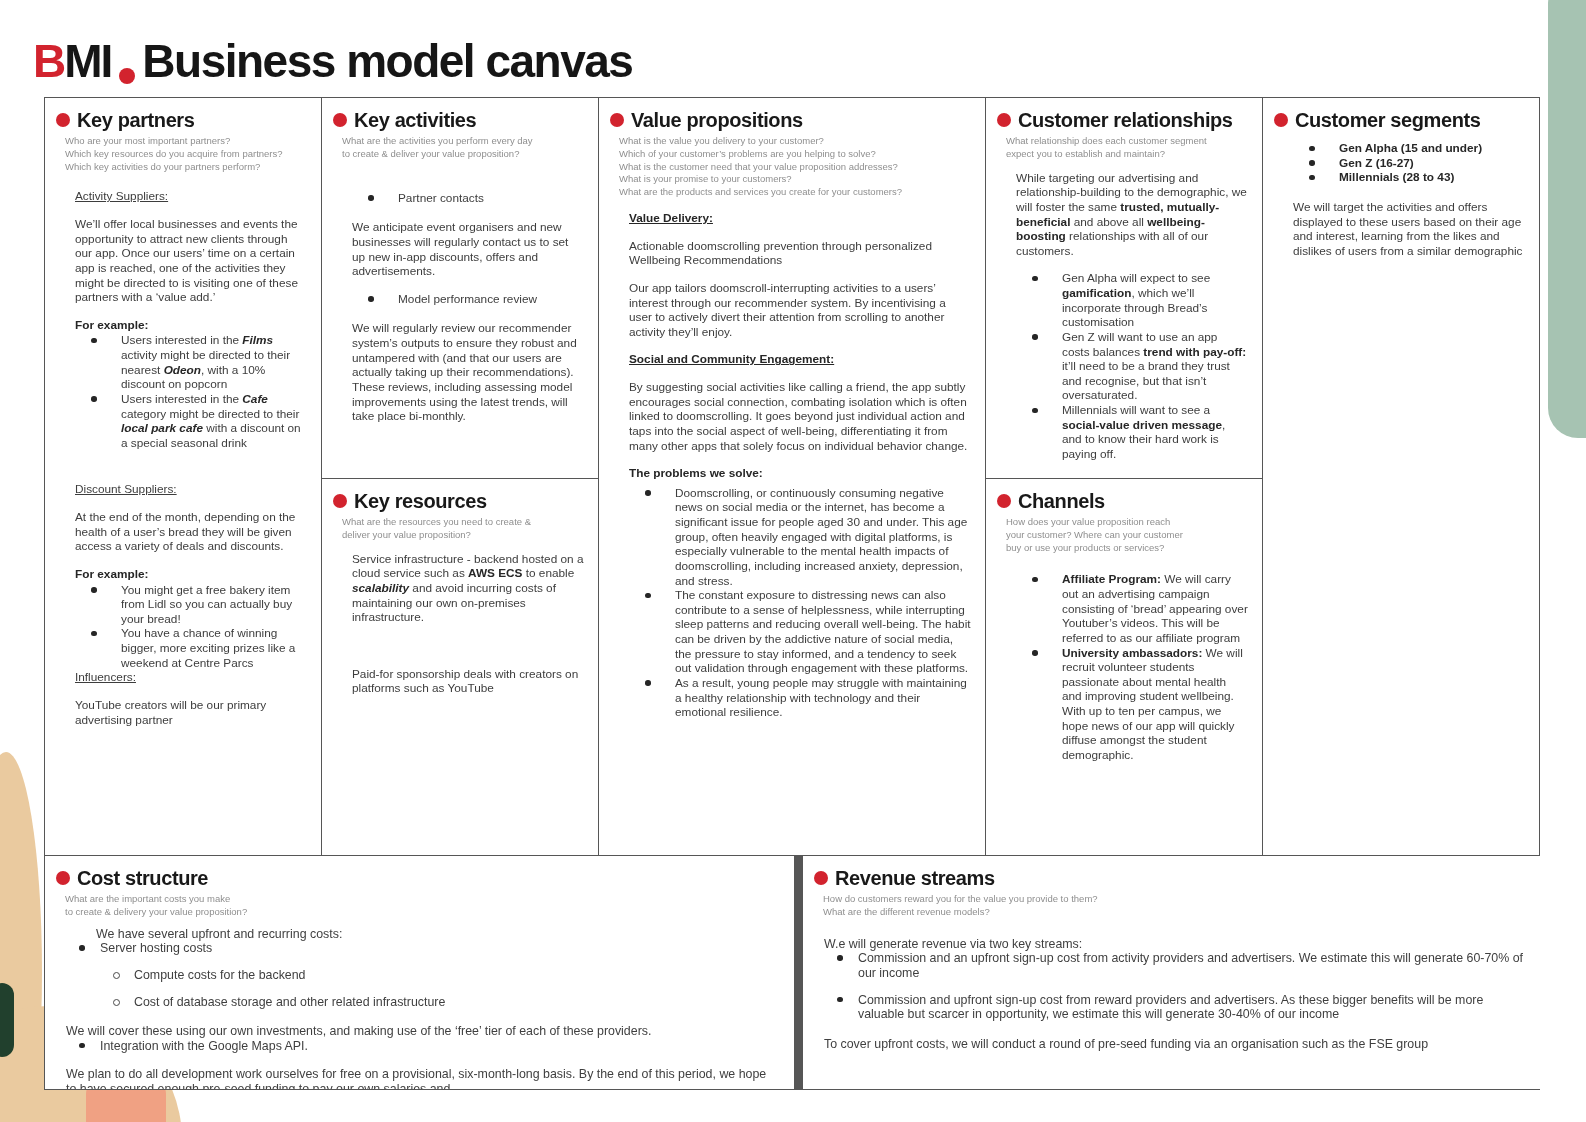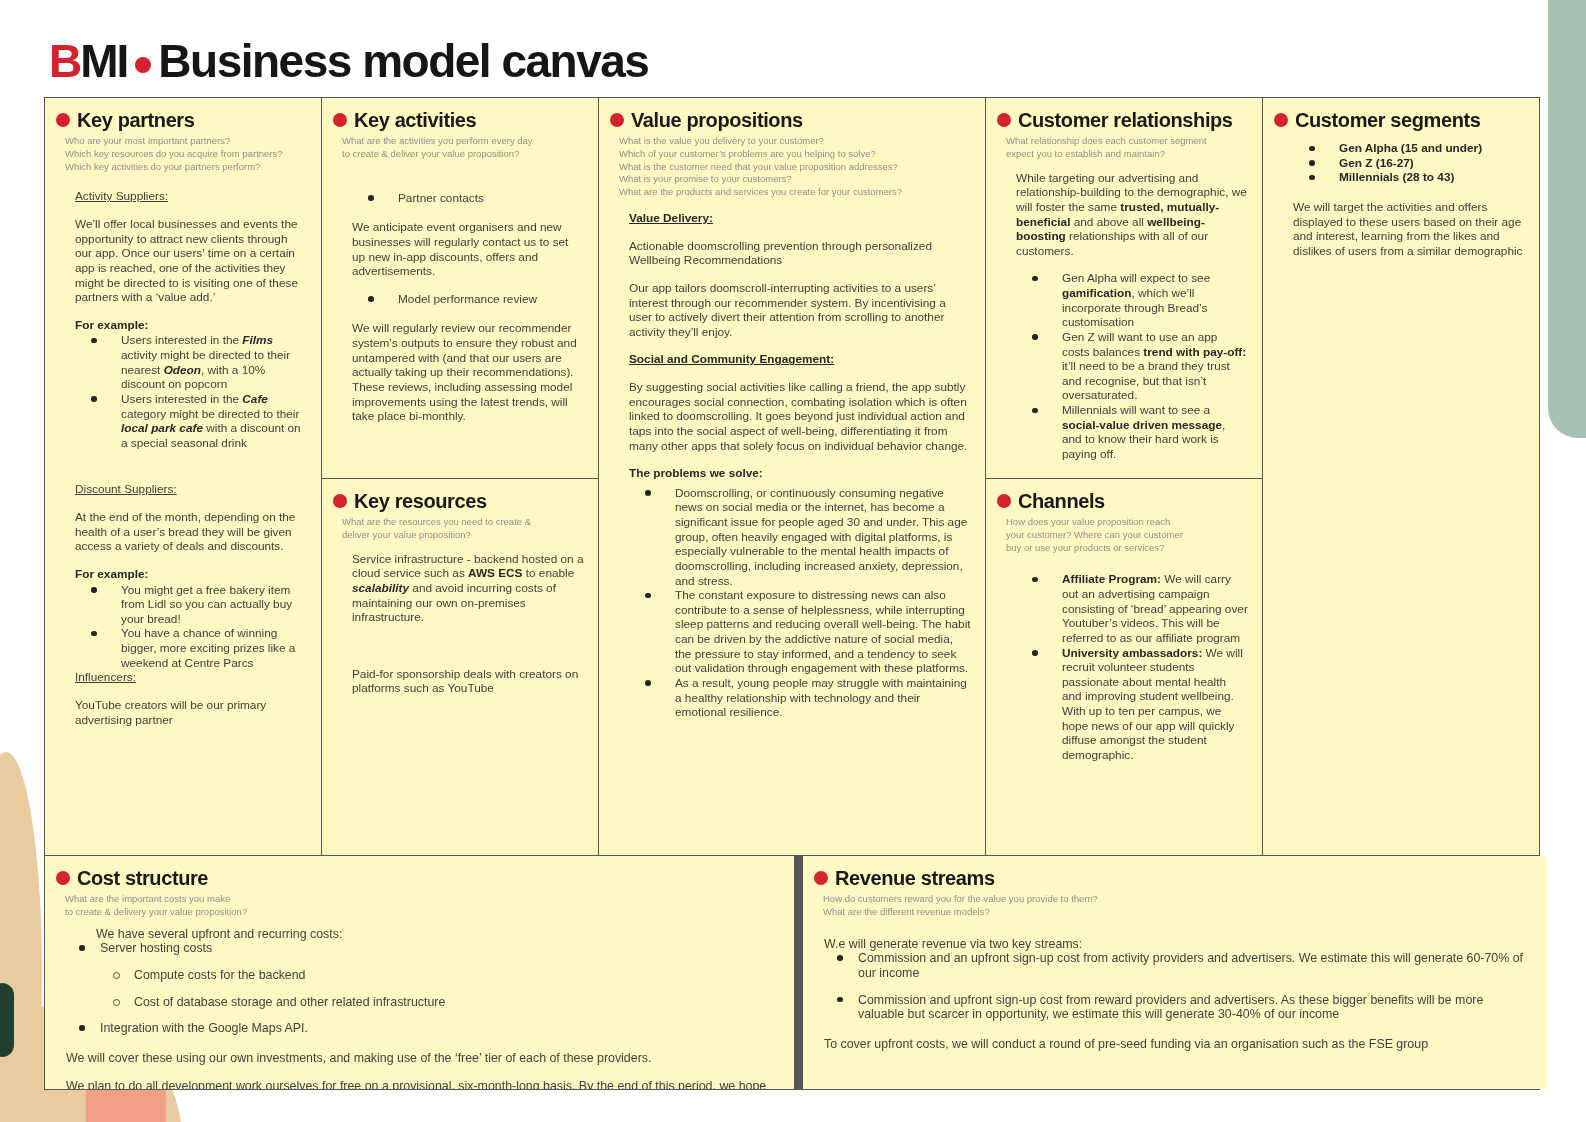--- a/index.html
+++ b/index.html
@@ -11,36 +11,36 @@
   }
   
   .decor{position:absolute;z-index:0;}
   .decor-green{left:1548px;top:-26px;width:170px;height:464px;border-radius:30px;background:var(--sage-green,#a6c3b2);}
   .decor-tan-strip{left:-30px;top:752px;width:72px;height:440px;border-radius:50%;background:var(--tan,#eaca9f);}
   .decor-tan-blob{left:-86px;top:1006px;width:268px;height:268px;border-radius:50%;background:var(--tan,#eaca9f);}
   .decor-salmon{left:86px;top:1078px;width:80px;height:80px;border-radius:16px;background:var(--salmon,#f0a183);}
   .decor-darkgreen{left:-10px;top:983px;width:24px;height:74px;border-radius:12px;background:var(--dark-green,#21402d);}
 
   
-  .logo{position:absolute;left:49px;top:38px;display:flex;align-items:center;z-index:2;}
+  .logo{position:absolute;left:33px;top:38px;display:flex;align-items:flex-end;z-index:2;}
   .brand{font-size:46px;font-weight:800;letter-spacing:-2px;line-height:1;}
   .brand-b{color:var(--accent-red,#d2232e);}
   .brand-mi{color:#161616;}
   .logo-dot{width:16px;height:16px;border-radius:50%;background:var(--accent-red,#d2232e);margin:8px 7px 0 8px;flex:none;}
   .logo-title{margin:0;font-size:46px;font-weight:800;letter-spacing:-1.5px;line-height:1;color:#161616;}
 
   
   .bmc{
     position:absolute;left:44px;top:97px;width:1496px;z-index:1;
     box-sizing:border-box;border:1px solid #565656;background:#565656;
     display:flex;flex-direction:column;gap:1px;
   }
   .bmc-top{display:grid;grid-template-columns:276px 276px 386px 276px 276px;grid-template-rows:380px 376px;gap:1px;background:#565656;}
   .bmc-bottom{display:grid;grid-template-columns:749px 744px;grid-auto-rows:233px;gap:9px;background:#565656;}
-  .cell{background:#fef9c3;overflow:hidden;box-sizing:border-box;}
+  .cell{background:#ffffff;overflow:hidden;box-sizing:border-box;}
   .kp{grid-column:1;grid-row:1/3;}
   .ka{grid-column:2;grid-row:1;}
   .kr{grid-column:2;grid-row:2;}
   .vp{grid-column:3;grid-row:1/3;}
   .cr{grid-column:4;grid-row:1;}
   .ch{grid-column:4;grid-row:2;}
   .cs{grid-column:5;grid-row:1/3;}
 
   
   .sec-head{display:flex;align-items:center;gap:7px;padding:11px 12px 0 11px;}
@@ -212,22 +212,22 @@
         <span class="dot"></span>
         <h2 class="sec-title">Cost structure</h2>
       </header>
       <p class="hint">What are the important costs you make
 to create &amp; delivery your value proposition?</p>
       <div class="body">
           <div class="blk blk-p" style="margin-bottom: 0px; margin-left: 30px;"><span>We have several upfront and recurring costs:</span></div>
           <div class="blk blk-li"><span class="marker"></span><span class="li-text"><span>Server hosting costs</span></span></div>
           <div class="blk blk-lio"><span class="marker"></span><span class="li-text"><span>Compute costs for the backend</span></span></div>
           <div class="blk blk-lio"><span class="marker"></span><span class="li-text"><span>Cost of database storage and other related infrastructure</span></span></div>
+          <div class="blk blk-p" style="margin-top: 15px; margin-bottom: 0px;"><span>We will cover these using our own investments, and making use of the ‘free’ tier of each of these providers.</span></div>
           <div class="blk blk-li"><span class="marker"></span><span class="li-text"><span>Integration with the Google Maps API.</span></span></div>
-          <div class="blk blk-p" style="margin-top: 15px; margin-bottom: 0px;"><span>We will cover these using our own investments, and making use of the ‘free’ tier of each of these providers.</span></div>
           <div class="blk blk-p" style="margin-top: 14px;"><span>We plan to do all development work ourselves for free on a provisional, six-month-long basis. By the end of this period, we hope to have secured enough pre-seed funding to pay our own salaries and</span></div>
         </div>
     </section>
 
     <section class="cell narrow">
       <header class="sec-head">
         <span class="dot"></span>
         <h2 class="sec-title">Revenue streams</h2>
       </header>
       <p class="hint">How do customers reward you for the value you provide to them?

